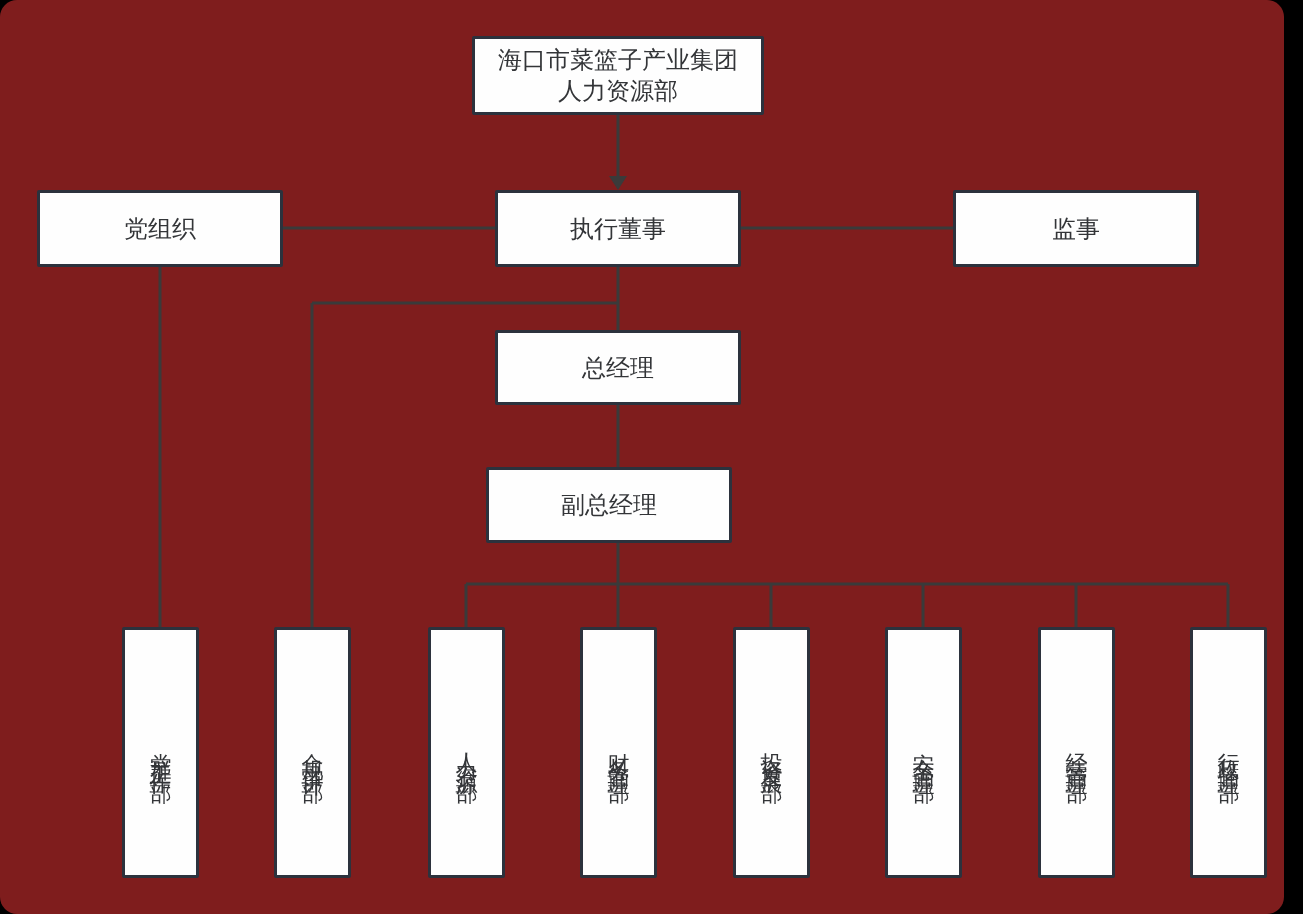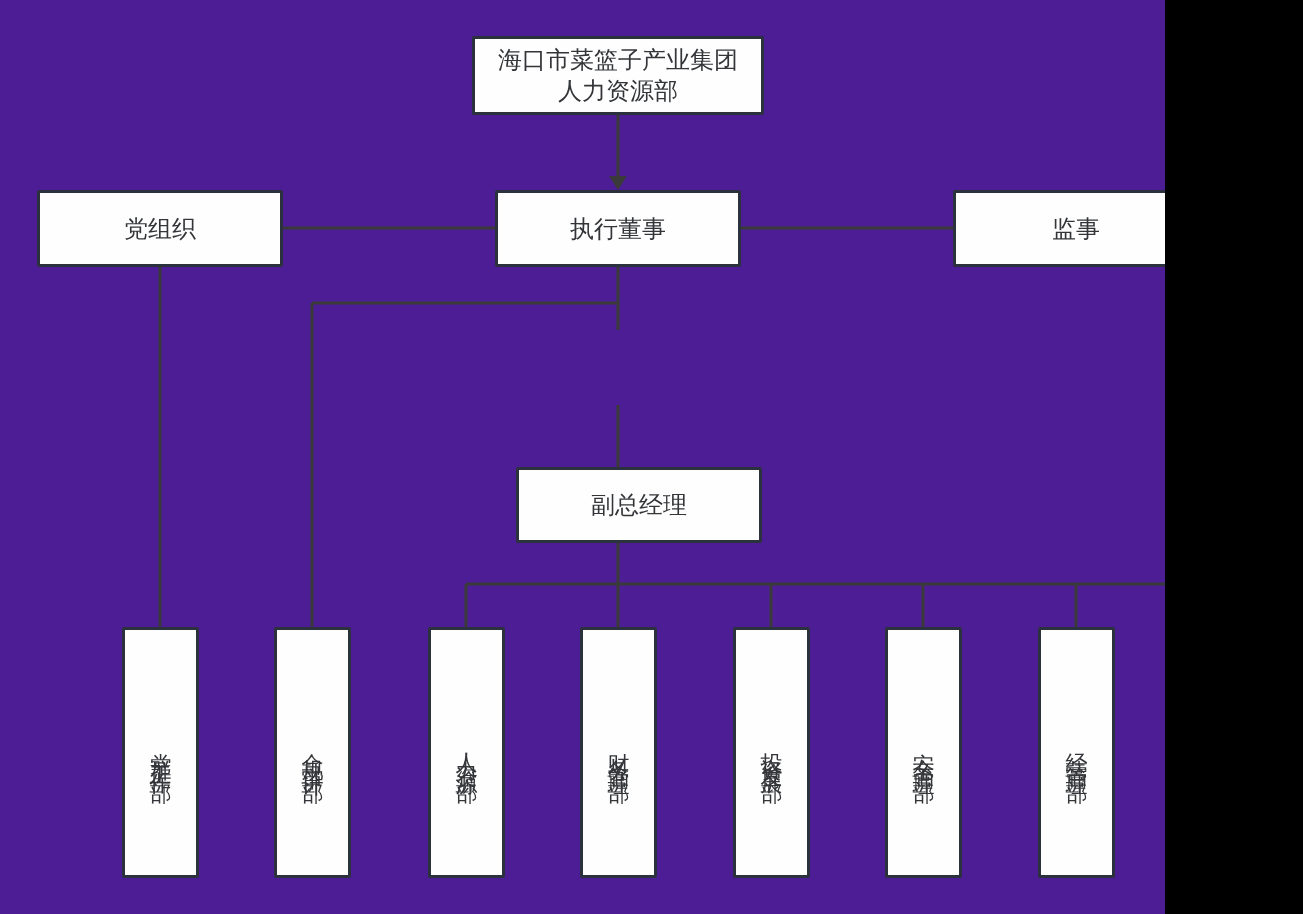--- a/index.html
+++ b/index.html
@@ -1,22 +1,23 @@
 <!DOCTYPE html>
 <html><head>
 <meta charset="utf-8">
 <style>
   html, body { margin: 0; padding: 0; background: #000; }
   .canvas {
     position: relative;
-    width: 1165px;
+    width: 1284px;
     height: 914px;
-    background: #4c1d95;
+    background: #7f1d1d;
     font-family: "DejaVu Sans", "Liberation Sans", sans-serif;
     overflow: hidden;
+    border-radius: 17px;
   }
   .connectors {
     position: absolute;
     left: 0; top: 0;
     width: 1303px; height: 914px;
   }
   .connectors line { stroke: #3a3a3a; stroke-width: 3; }
   .connectors polygon { fill: #3a3a3a; }
   .node {
     position: absolute;
@@ -74,22 +75,25 @@
   </div>
 
   <div class="node" style="left:37px; top:190px; width:246px; height:77px;">
     <span class="label">党组织</span>
   </div>
 
   <div class="node" style="left:953px; top:190px; width:246px; height:77px;align-items:center;">
     <span class="label">监事</span>
   </div>
 
+  <div class="node" style="left:495px; top:330px; width:246px; height:75px;">
+    <span class="label">总经理</span>
+  </div>
 
-  <div class="node" style="left:516px; top:467px; width:246px; height:76px;">
+  <div class="node" style="left:486px; top:467px; width:246px; height:76px;">
     <span class="label">副总经理</span>
   </div>
 
   <div class="node dept" style="left:122px; top:627px; width:77px; height:251px;">
     <span class="label">党群工作部</span>
   </div>
 
   <div class="node dept" style="left:274px; top:627px; width:77px; height:251px;">
     <span class="label">合规审计部</span>
   </div>

